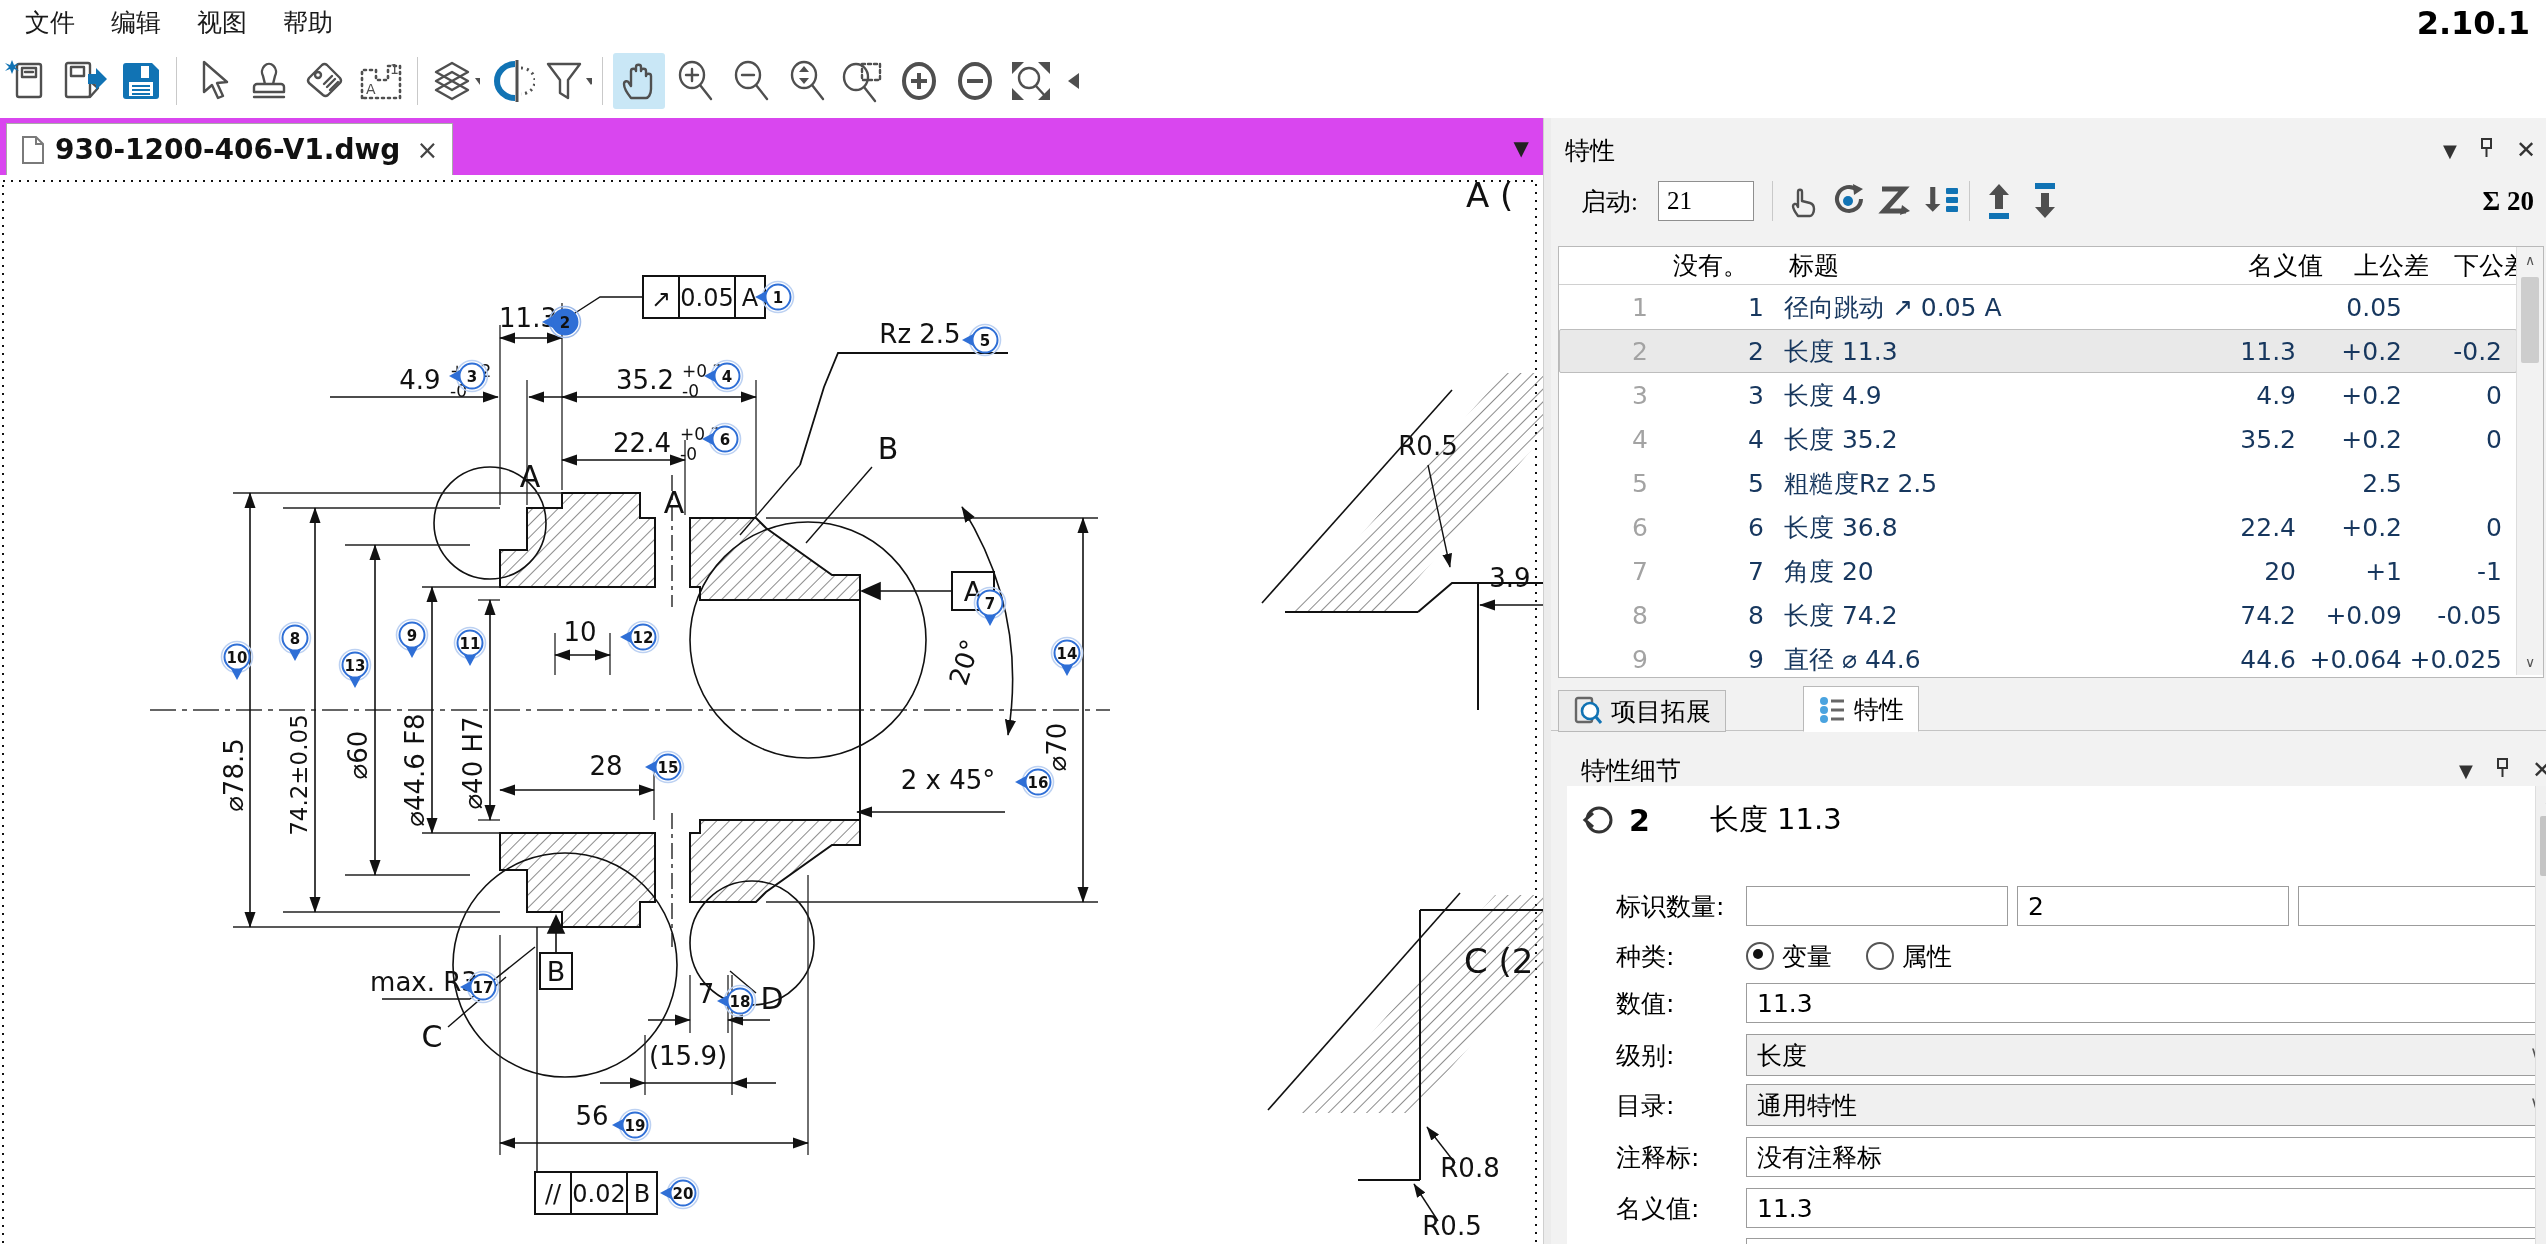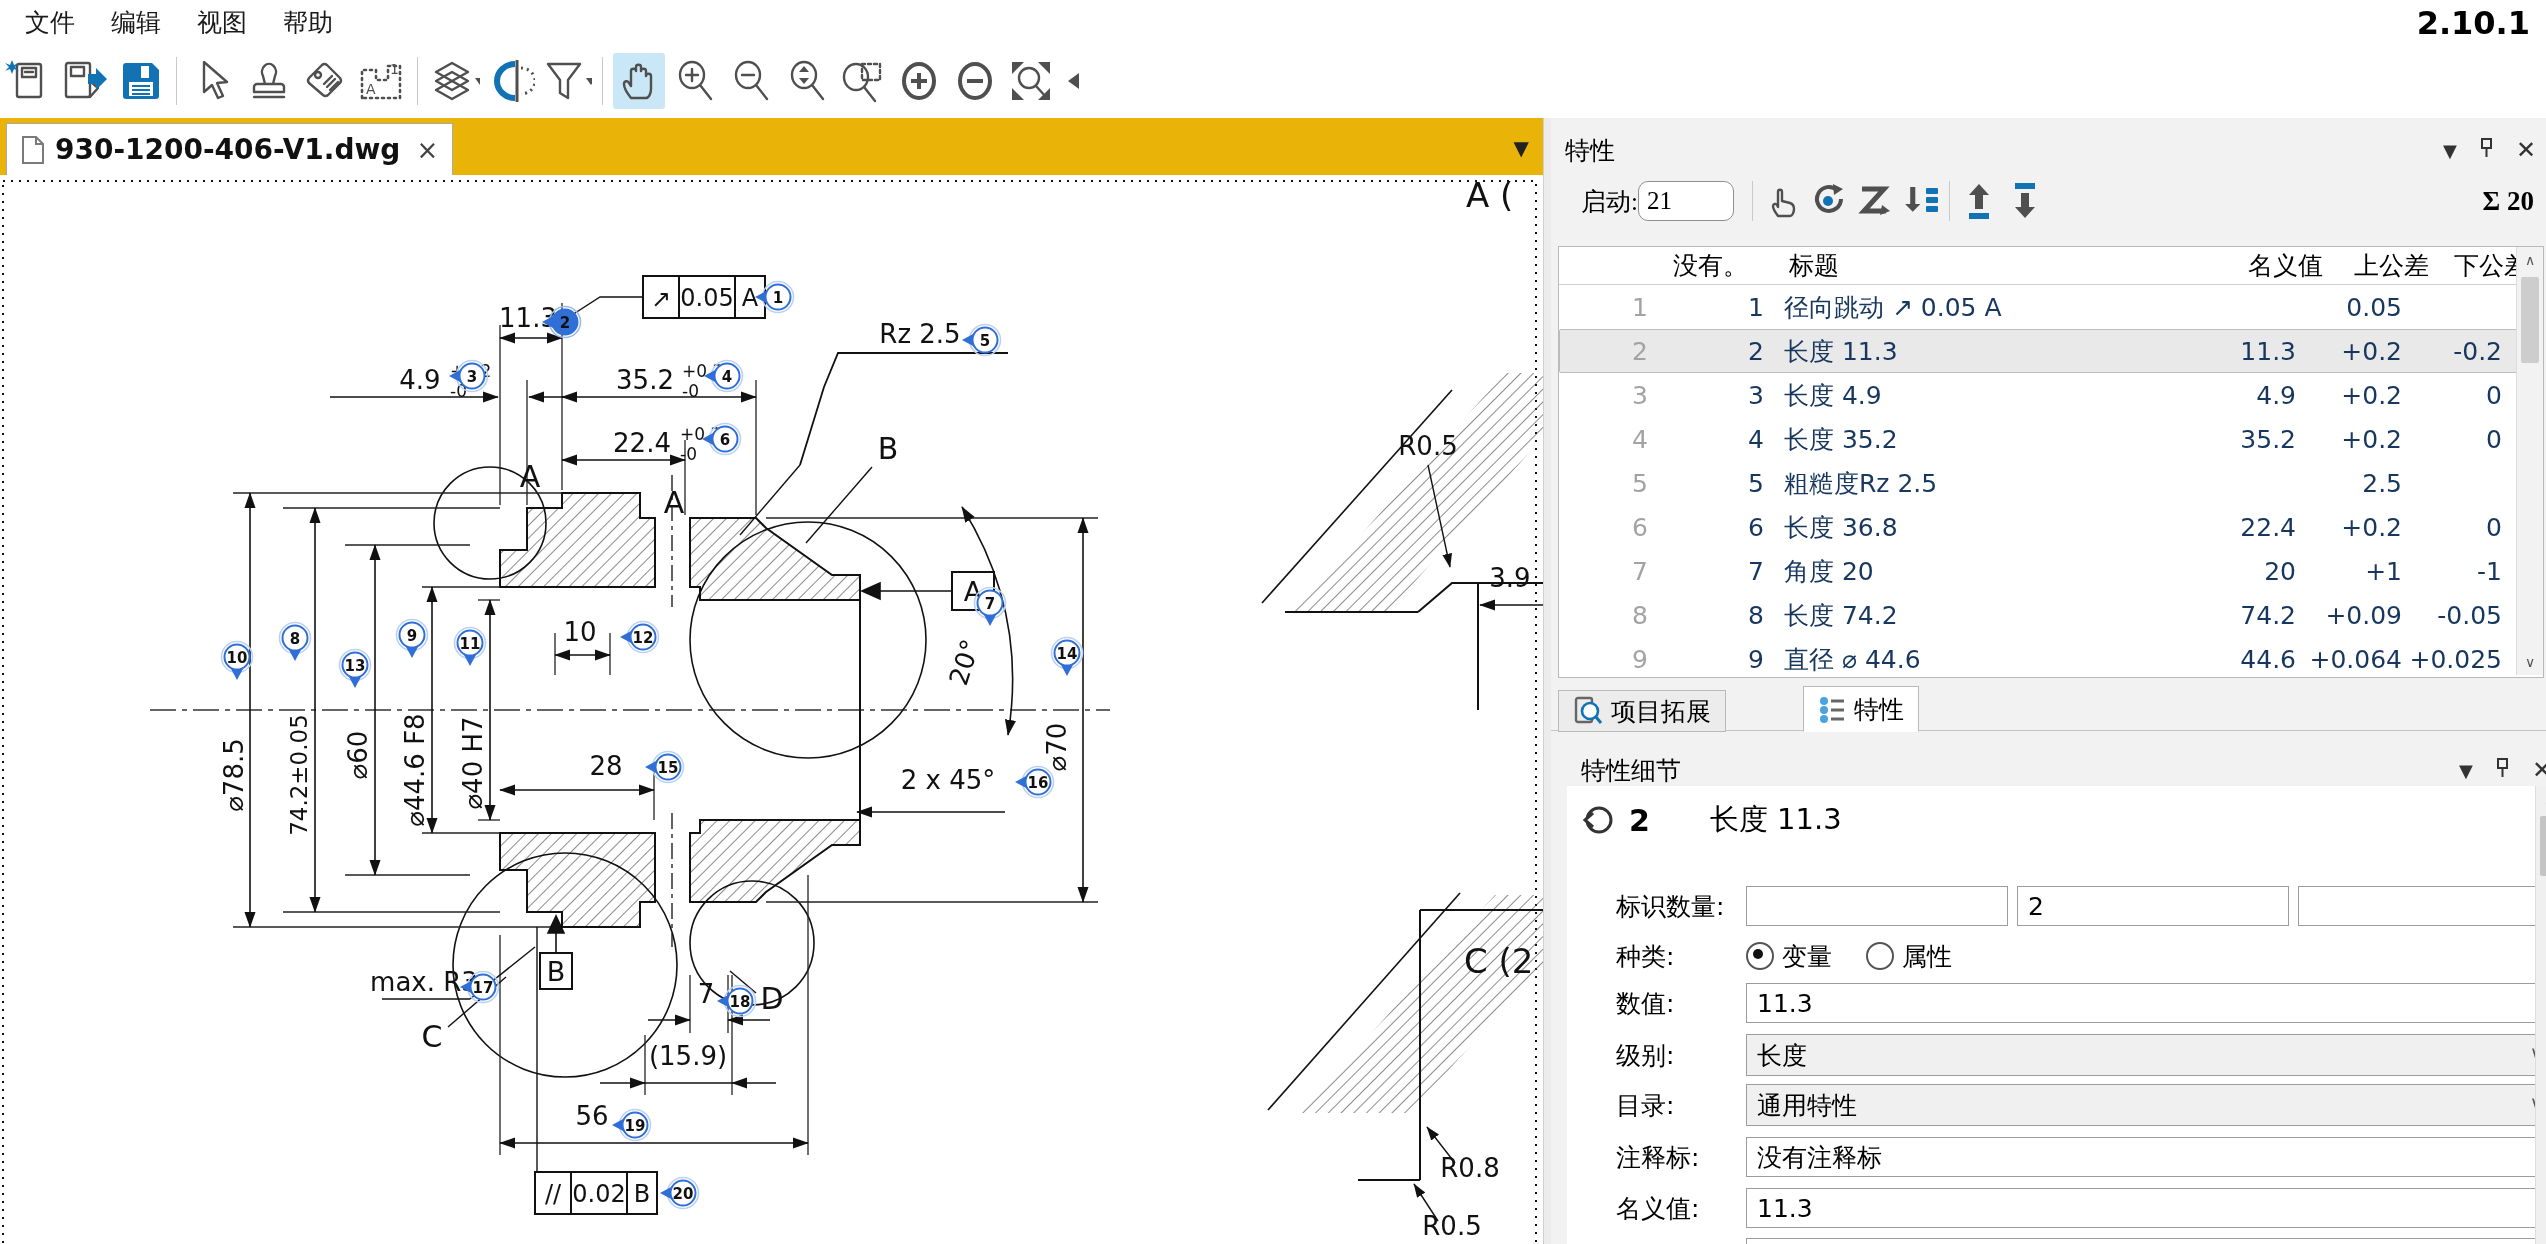--- a/index.html
+++ b/index.html
@@ -12,21 +12,21 @@
   
   #toolbar{position:absolute;left:0;top:44px;width:2546px;height:74px;background:#fff;display:flex;align-items:center;}
   .tbtn{width:52px;height:56px;display:flex;align-items:center;justify-content:center;margin:0 2px;border-radius:3px;}
   .tbtn.active{background:#c9e7f6;}
   .tsep{width:1px;height:48px;background:#c9c9c9;margin:0 8px;}
   .tbtn svg{display:block;}
   .ico{stroke:#4f4f4f;fill:none;stroke-width:2.4;stroke-linejoin:round;stroke-linecap:round;}
   .fill-blue{fill:#1173b4;stroke:none;}
   .fill-gray{fill:#4f4f4f;stroke:none;}
   
-  #tabbar{position:absolute;left:0;top:118px;width:1543px;height:57px;background:#eab308;border-bottom:5px solid #c2410c;}
+  #tabbar{position:absolute;left:0;top:118px;width:1543px;height:57px;background:#d946ef;border-bottom:5px solid #c2410c;}
   #doc-tab{position:absolute;left:6px;top:5px;height:51px;background:#fff;border:1px solid #a9a9a9;border-bottom:none;display:flex;align-items:center;padding:0 14px;gap:10px;}
   #doc-tab .fname{font-size:28px;font-weight:600;color:#111;}
   #doc-tab .closex{font-size:26px;color:#444;margin-left:6px;}
   #canvas-menu-btn{position:absolute;right:14px;top:18px;font-size:20px;color:#222;}
   
   #canvas{position:absolute;left:0;top:175px;width:1543px;height:1069px;background:#fff;overflow:hidden;}
   #canvas svg text{font-family:"DejaVu Sans","Liberation Sans",sans-serif;fill:#111;}
   
   #vdivider{position:absolute;left:1543px;top:118px;width:8px;height:1126px;background:#ececec;border-left:1px solid #cfcfcf;border-right:1px solid #cfcfcf;}
   
@@ -558,21 +558,21 @@
         <span><svg width="15" height="20">
               <rect x="3" y="1" width="9" height="9" fill="none" stroke="#333" stroke-width="2"></rect>
               <line x1="7.5" y1="10" x2="7.5" y2="19" stroke="#333" stroke-width="2"></line>
             </svg></span>
         <span style="font-size:24px">✕</span>
       </div>
     </div>
 
     <div id="start-row">
       <span id="start-label">启动:</span>
-      <input id="start-input" style="margin-left: 0; border-radius: 10px;" value="21">
+      <input id="start-input" style="margin-left: 20px;" value="21">
       <div class="msep" style="margin-left:18px"></div>
       <div class="mini">
           <svg width="36" height="36">
             <path class="ico" d="M14,33 c-3,-4 -5,-8 -5,-10 c0,-2 3,-3 4,-1 l1,2 V9 c0,-3 4,-3 4,0 v9 l8,2 c3,1 4,3 4,6 c0,4 -2,7 -4,7 z"></path>
           </svg>
         </div>
       <div class="mini">
           <svg width="38" height="38">
             <path d="M28,8 a12,12 0 1 0 4,9" fill="none" stroke="#4f4f4f" stroke-width="4"></path>
             <path class="fill-gray" d="M24,2 l10,5 -9,6 z"></path>

